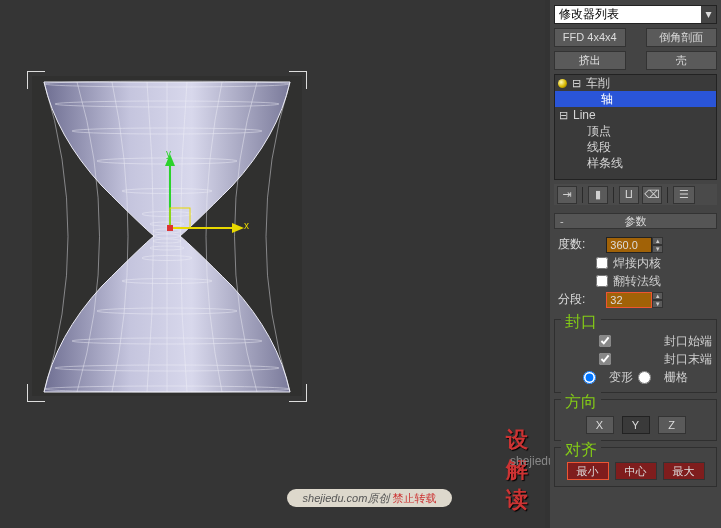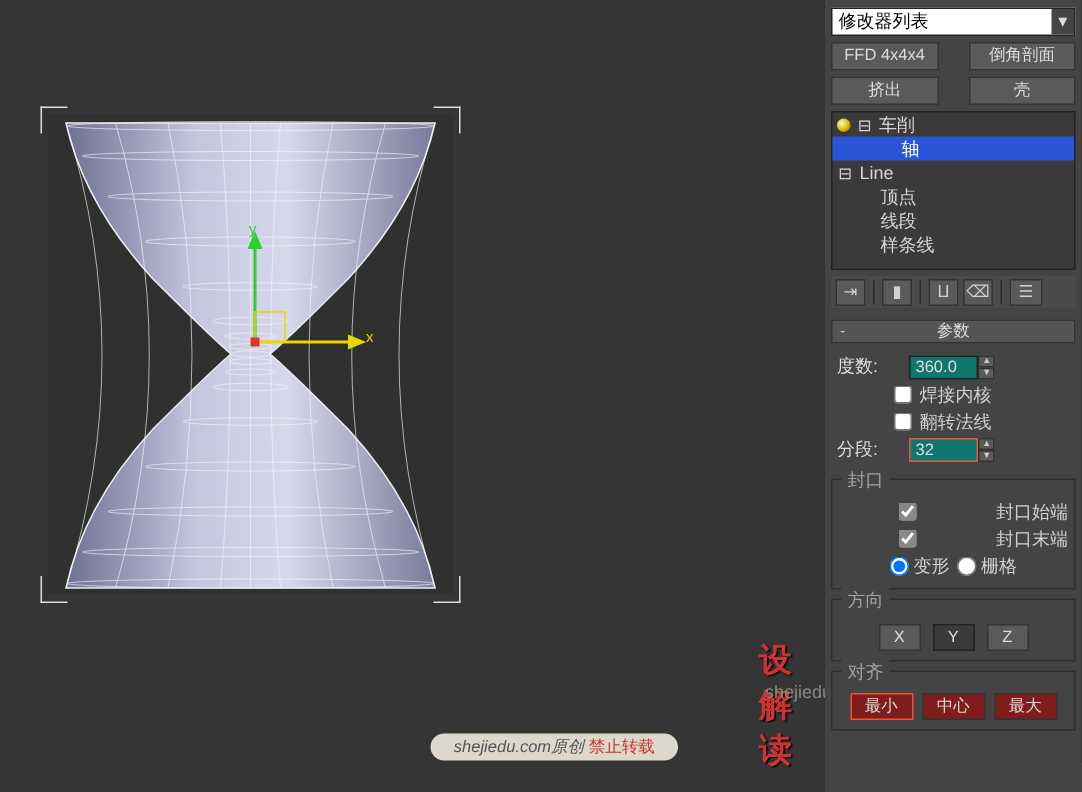--- a/index.html
+++ b/index.html
@@ -182,21 +182,21 @@
     height: 19px;
     gap: 21px;
     font-size: 12px;
   }
   .param-row label { color: #ddd; }
   .spinner {
     display: flex; height: 16px;
   }
   .spinner input {
     width: 46px; height: 16px;
-    background: #0f766e; color: #ddd;
+    background: #a16207; color: #ddd;
     border: 1px solid #222;
     font-size: 11px; padding: 0 3px;
   }
   .spinner input.hl { border: 1px solid #e53; }
   .spinner .spin {
     width: 11px;
     display: flex; flex-direction: column;
   }
   .spinner .spin div {
     flex: 1; background: #5a5a5a; border: 1px solid #333;
@@ -214,29 +214,29 @@
     margin: 6px 4px 4px 4px;
     border: 1px solid #2f2f2f;
     padding: 12px 4px 6px 4px;
     position: relative;
   }
   .group-title {
     position: absolute;
     top: -8px; left: 6px;
     background: #444;
     padding: 0 4px;
-    font-size: 12px;
-    color: #a3a3a3;
+    font-size: 16px;
+    color: #84cc16;
   }
   .radio-row {
     display: flex; align-items: center; gap: 5px;
     font-size: 12px; height: 18px;
     justify-content: center;
   }
-  .radio-row .rset { display: flex; align-items: center; gap: 3px; }
+  .radio-row .rset { display: flex; align-items: center; gap: 13px; }
 
   .group .check-row { padding-left: 40px; justify-content: space-between; }
 
   .axis-row {
     display: flex; gap: 8px; justify-content: center;
     margin-top: 4px;
   }
   .axis-btn {
     width: 28px; height: 18px;
     background: #5a5a5a; border: 1px solid #333;

